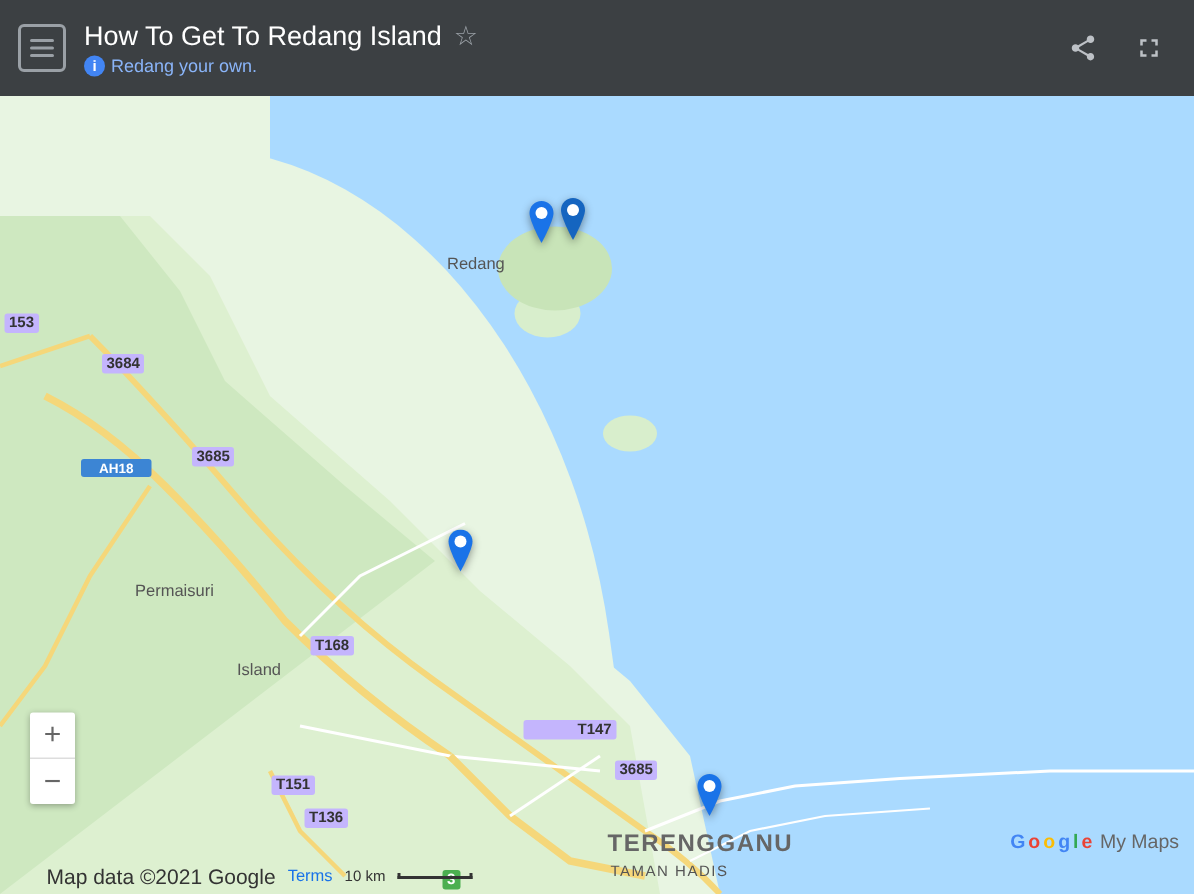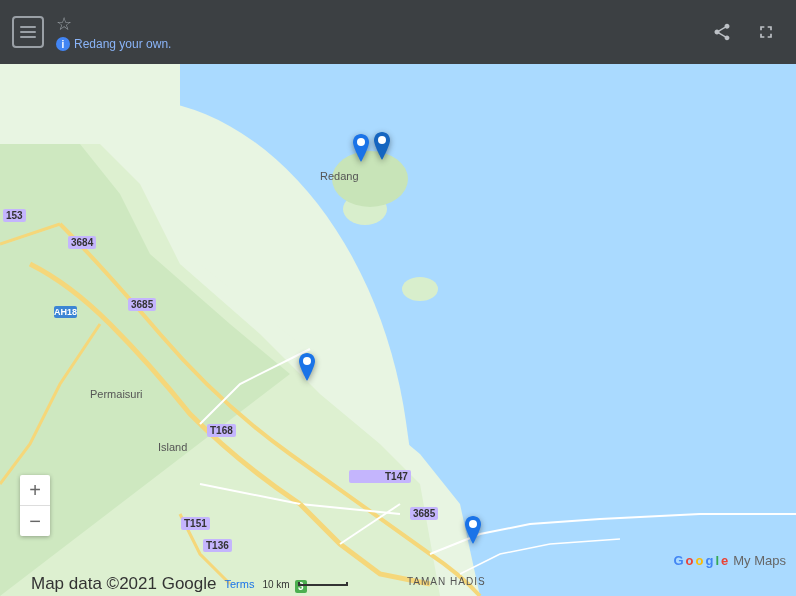--- a/index.html
+++ b/index.html
@@ -94,21 +94,21 @@
       padding: 1px 3px;
       border-radius: 2px;
       font-weight: bold;
       white-space: nowrap;
     }
     .highway-label {
       position: absolute;
       font-size: 9px;
       color: #fff;
       background: #3c85d4;
-      padding: 1px 0;
+      padding: 1px 12px;
       border-radius: 2px;
       font-weight: bold;
       white-space: nowrap;
     }
 
     
     .map-label {
       position: absolute;
       color: #555;
       font-size: 11px;
@@ -167,21 +167,21 @@
       bottom: 0; left: 0; right: 0;
       height: 24px;
       display: flex;
       align-items: center;
       gap: 8px;
       padding: 0 10px;
       z-index: 5;
     }
     #bottom-bar .map-data {
       color: #333;
-      font-size: 17px;
+      font-size: 14px;
       padding-left: 21px;
     }
     #bottom-bar .terms-link {
       color: #1a73e8;
       font-size: 11px;
       cursor: pointer;
     }
     #bottom-bar .scale-label {
       color: #333;
       font-size: 10px;
@@ -208,20 +208,21 @@
 <div id="header">
   <div class="menu-icon">
     <div class="menu-icon-inner">
       <span></span>
         <span></span>
         <span></span>
     </div>
   </div>
   <div class="title-area">
     <div class="title-row">
+      <span class="title-text">How To Get To Redang Island</span>
       <span class="star-icon">☆</span>
     </div>
     <div class="subtitle-row">
       <div class="info-icon">
         <span>i</span>
       </div>
       <span class="subtitle-link">Redang your own.</span>
     </div>
   </div>
   <div class="header-icons">
@@ -271,32 +272,33 @@
     <path d="M 340,480 L 370,460 L 400,440" stroke="#fff" stroke-width="2" fill="none"></path>
 
     <path d="M 430,490 L 480,470 L 530,460 L 600,455 L 700,450 L 796,450" stroke="#fff" stroke-width="2" fill="none"></path>
     <path d="M 460,510 L 500,490 L 550,480 L 620,475" stroke="#fff" stroke-width="1.5" fill="none"></path>
   </svg>
 
   <div class="road-label" style="left:3px; top:145px;">153</div>
   <div class="road-label" style="left:68px; top:172px;">3684</div>
   <div class="road-label" style="left:128px; top:234px;">3685</div>
   <div class="road-label" style="left:207px; top:360px;">T168</div>
-  <div class="road-label" style="left:349px; top:406px;padding-left:36px;">T147</div>
+  <div class="road-label" style="left:349px; top:416px;padding-left:36px;">T147</div>
   <div class="road-label" style="left:181px; top:453px;">T151</div>
   <div class="road-label" style="left:203px; top:475px;">T136</div>
   <div class="road-label" style="left:410px; top:443px;">3685</div>
   <div class="road-label" style="background:#4caf50; color:#fff; left:295px; top:516px;">3</div>
   <div class="highway-label" style="left:54px; top:242px;">AH18</div>
 
   <div class="map-label" style="left:90px; top:324px;">Permaisuri</div>
   <div class="map-label" style="left:158px; top:377px;">Island</div>
   <div class="map-label" style="left:168px; top:508px;margin-top:26px;">Sungai Tong</div>
+  <div class="map-label-large" style="left:405px; top:490px; font-size:16px; letter-spacing:1px;">TERENGGANU</div>
   <div class="map-label" style="left:407px; top:512px; font-size:10px; letter-spacing:1px;">TAMAN HADIS</div>
-  <div class="map-label" style="left:320px; top:106px;">Redang</div>
+  <div class="map-label" style="left:298px; top:106px;">Redang</div>
 
   <div class="map-label" style="left:408px; top:213px; font-size:9px; color:#999;"></div>
 
   <div class="map-pin" style="left:349px; top:70px;">
     <svg viewBox="0 0 24 36" xmlns="http://www.w3.org/2000/svg">
       <path d="M12 0C7.58 0 4 3.58 4 8c0 5.5 8 20 8 20s8-14.5 8-20c0-4.42-3.58-8-8-8z" fill="#1a73e8"></path>
       <circle cx="12" cy="8" r="4" fill="#fff"></circle>
     </svg>
   </div>
 

